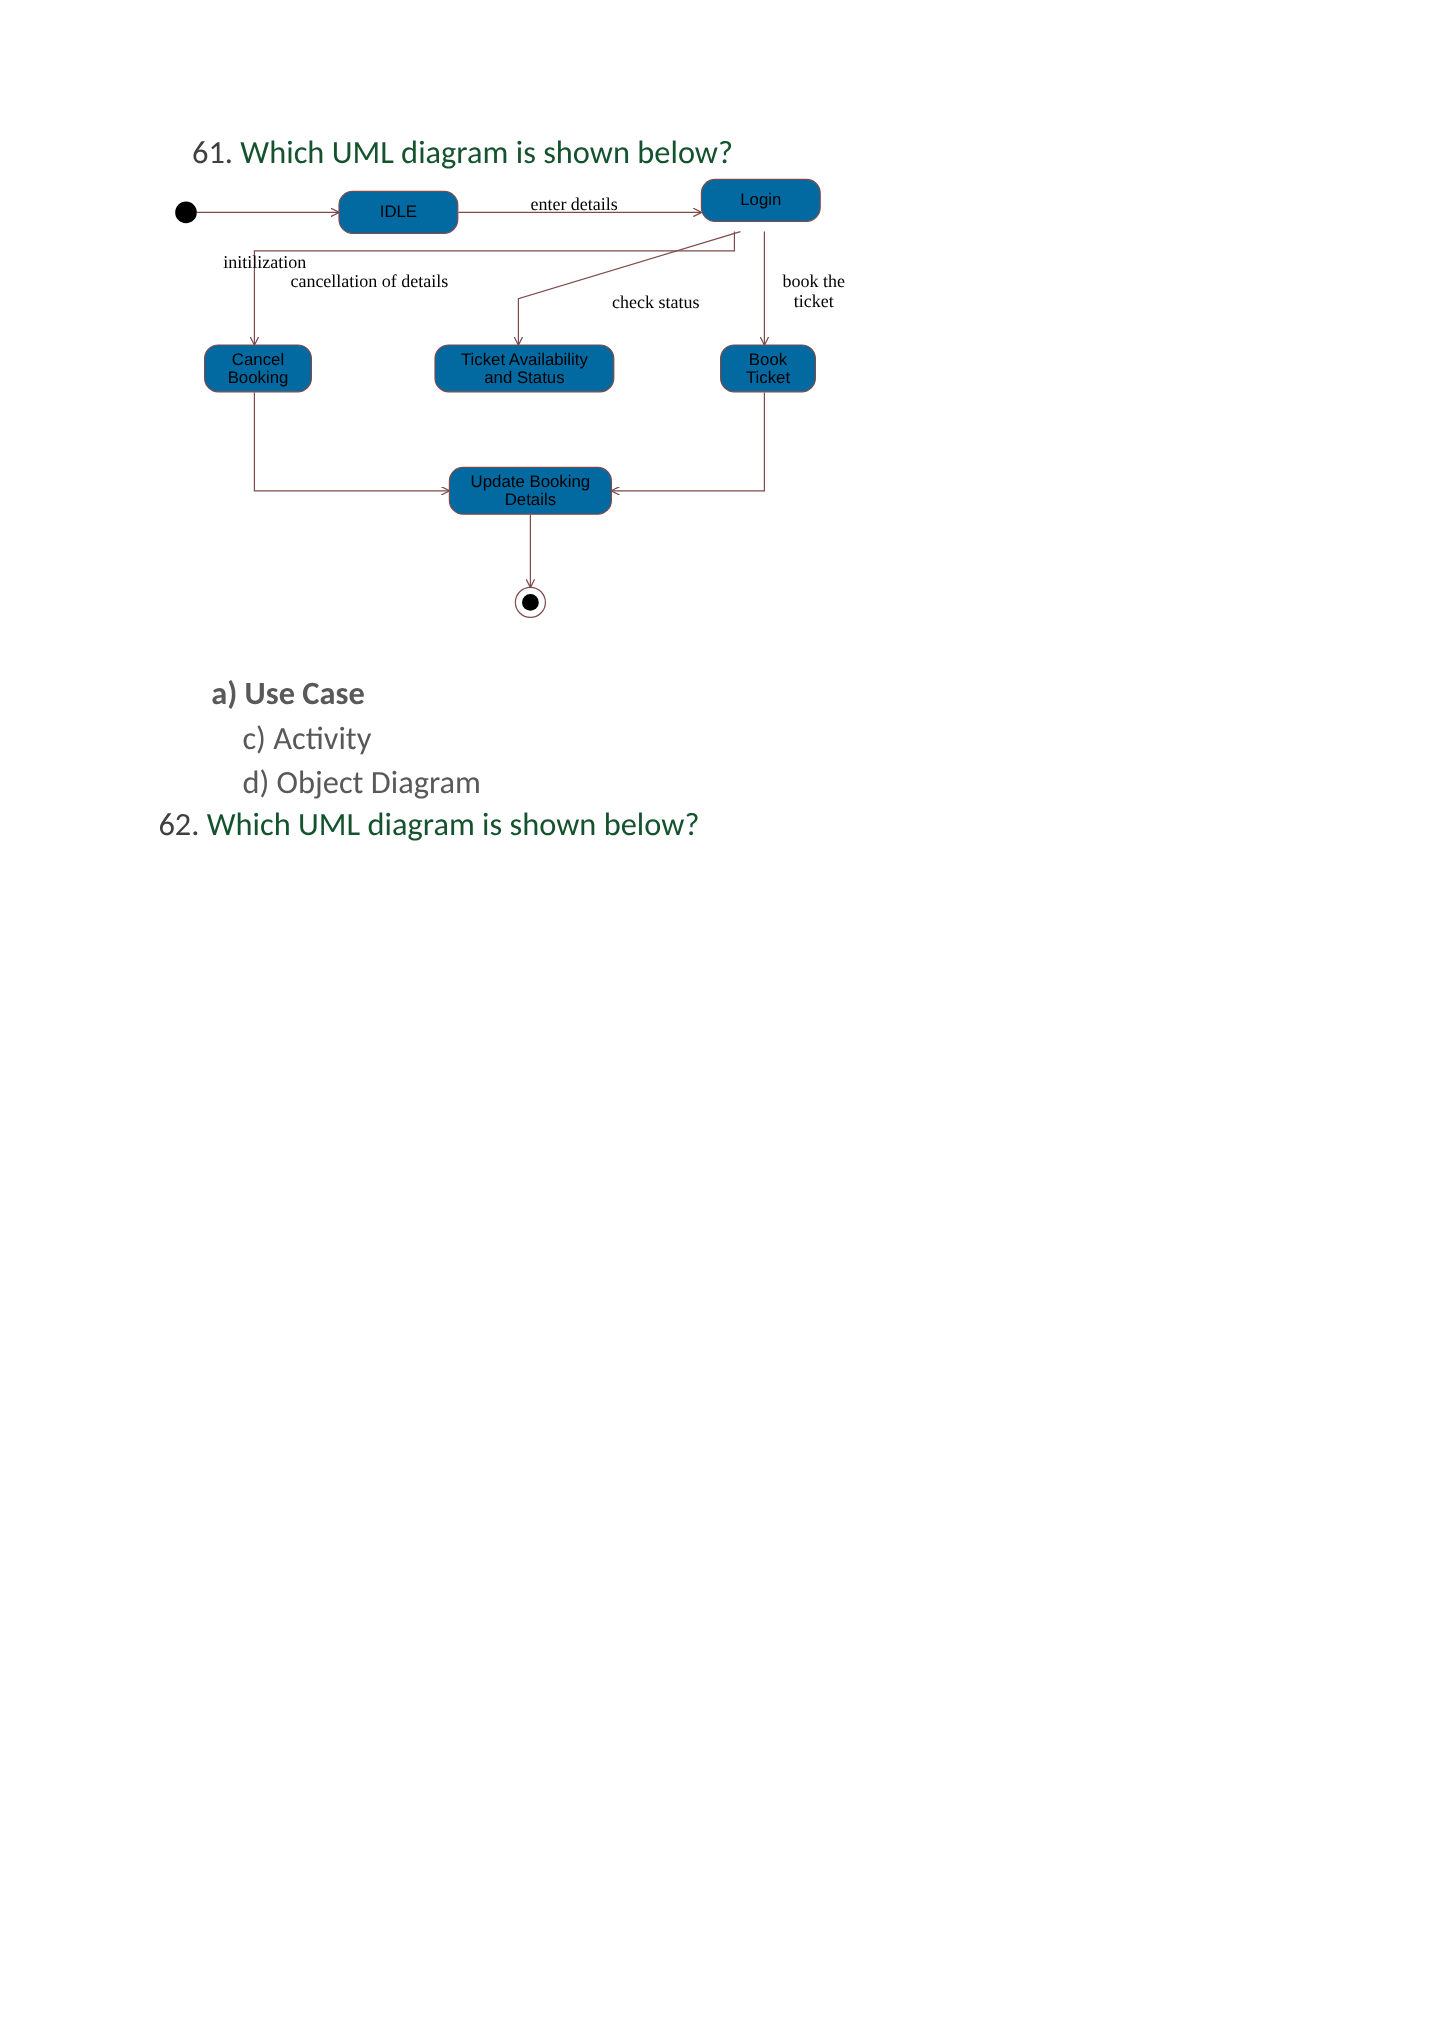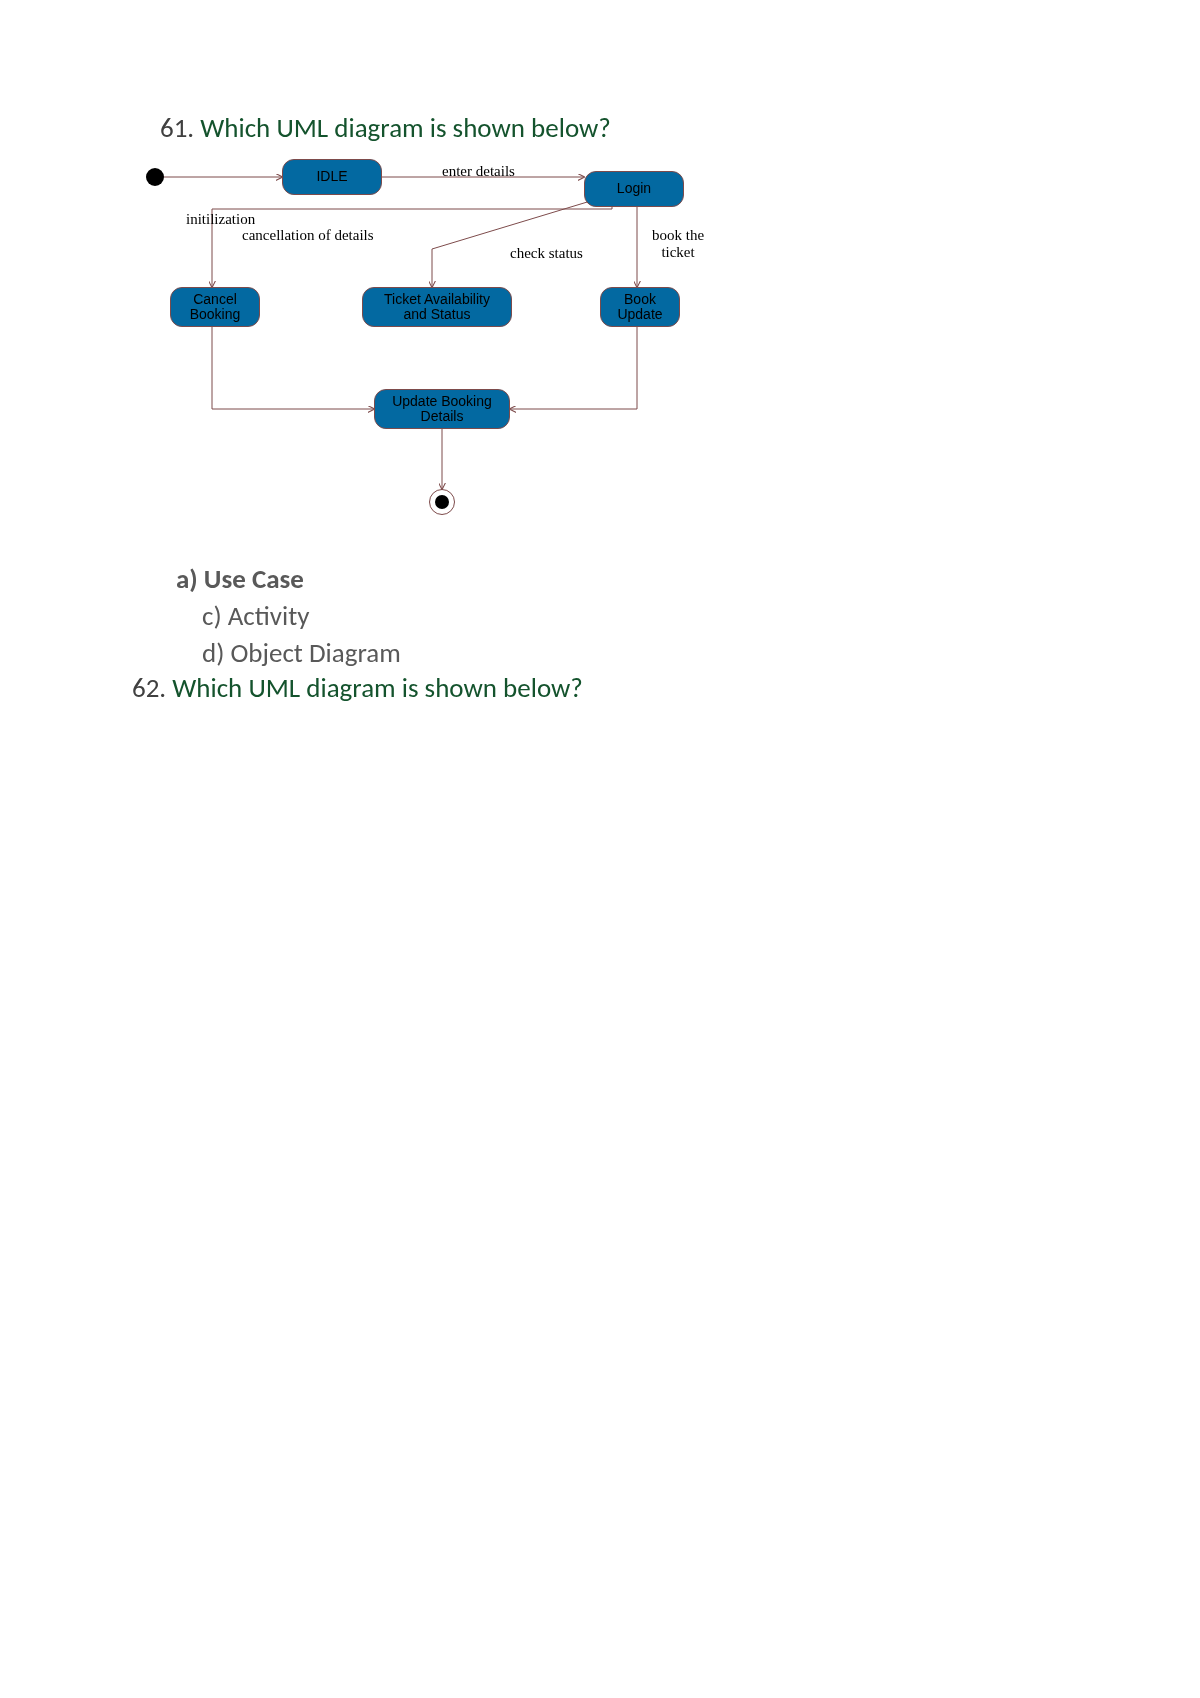--- a/index.html
+++ b/index.html
@@ -133,34 +133,34 @@
 
         <path d="M300 280 L300 340"></path>
       </g>
     </svg>
 
     <div class="start-dot" style="left:4px; top:19px;"></div>
 
     <div class="state" style="left:140px; top:10px; width:100px; height:36px;">
       <span>IDLE</span>
     </div>
-    <div class="state" style="left:442px; top:22px; width:100px; height:36px;">
+    <div class="state" style="left:442px; top:0; width:100px; height:36px;">
       <span>Login</span>
     </div>
     <div class="state" style="left:28px; top:138px; width:90px; height:40px; white-space:pre-line;">
       <span>Cancel
 Booking</span>
     </div>
     <div class="state" style="left:220px; top:138px; width:150px; height:40px; white-space:pre-line;">
       <span>Ticket Availability
 and Status</span>
     </div>
     <div class="state" style="left:458px; top:138px; width:80px; height:40px; white-space:pre-line;">
       <span>Book
-Update</span>
+Ticket</span>
     </div>
     <div class="state" style="left:232px; top:240px; width:136px; height:40px; white-space:pre-line;">
       <span>Update Booking
 Details</span>
     </div>
 
     <div class="lbl" style="left:44px; top:14px;margin-top:48px;">initilization</div>
     <div class="lbl" style="left:300px; top:14px;">enter details</div>
     <div class="lbl" style="left:100px; top:78px;">cancellation of details</div>
     <div class="lbl" style="left:368px; top:96px;">check status</div>

